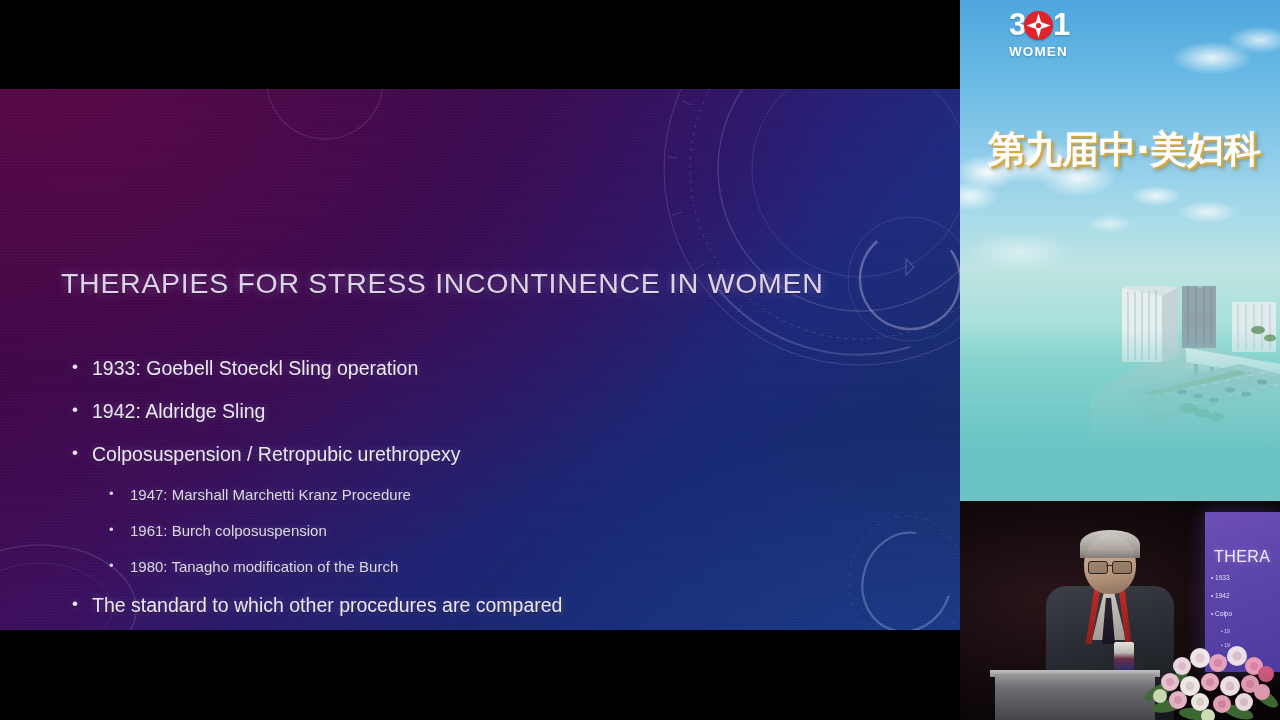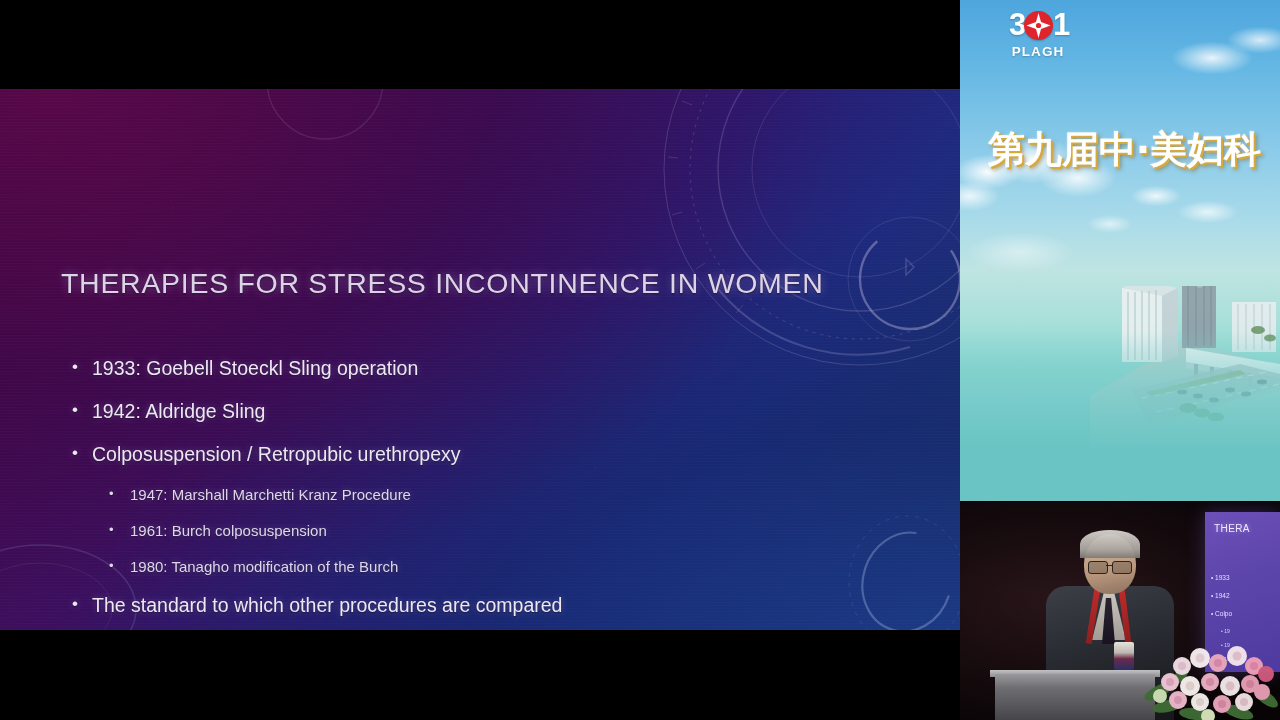--- a/index.html
+++ b/index.html
@@ -77,21 +77,21 @@
       text-shadow:2px 2px 0 #d6a93a, 3px 3px 4px rgba(120,80,10,.55), 0 0 2px rgba(255,255,255,.8);}
 
   
   .cam{position:absolute;left:0;top:502px;width:320px;height:218px;overflow:hidden;
       background:linear-gradient(180deg,#0a0608 0%,#120a0d 40%,#0d0709 100%);}
   .cam-dark{position:absolute;left:0;top:0;width:320px;height:218px;
       background:radial-gradient(120% 90% at 30% 45%, rgba(60,30,35,.55), rgba(8,4,6,1) 72%);}
   .projected{position:absolute;left:245px;top:10px;width:75px;height:160px;overflow:hidden;
       background:linear-gradient(160deg,#6d4fb8 0%,#5d46ab 40%,#4e3aa0 100%);
       box-shadow:0 0 18px rgba(120,90,200,.35);}
-  .projected .pt{position:absolute;left:9px;top:11px;font-size:10px;color:#efeaff;letter-spacing:.4px;
+  .projected .pt{position:absolute;left:9px;top:36px;font-size:16px;color:#efeaff;letter-spacing:.4px;
       white-space:nowrap;text-shadow:0 0 5px rgba(200,180,255,.6);}
   .projected .pb{position:absolute;left:6px;font-size:6.5px;color:#e6ddff;white-space:nowrap;}
   .projected .pbs{position:absolute;left:16px;font-size:5px;color:#ded3fa;white-space:nowrap;}
   .speaker{position:absolute;left:80px;top:24px;width:150px;height:194px;}
   .head{position:absolute;left:44px;top:8px;width:52px;height:60px;border-radius:50% 50% 46% 46%;
       background:linear-gradient(170deg,#d6bda6 0%,#b9987d 60%,#8d7160 100%);}
   .hair{position:absolute;left:40px;top:4px;width:60px;height:28px;border-radius:50% 50% 0 0;
       background:linear-gradient(180deg,#d8d4cf 0%,#a9a49e 70%,#7e7a75 100%);opacity:.95;}
   .glasses{position:absolute;left:48px;top:35px;width:46px;height:11px;}
   .glasses .lens{position:absolute;top:0;width:18px;height:11px;border:1.4px solid #2b2520;border-radius:3px;
@@ -381,17 +381,17 @@
     <div class="logo" style="left:49px;top:9px;">
       <div class="mark">
         <span class="d3">3</span>
         <span class="circ"></span>
         <svg class="star" viewBox="0 0 29 29">
           <path d="M14.5 2 L17 11 L26.5 14.5 L17 18 L14.5 27 L12 18 L2.5 14.5 L12 11 Z" fill="#ffffff"></path>
           <circle cx="14.5" cy="14.5" r="2.6" fill="#e0242c"></circle>
         </svg>
         <span class="d1">1</span>
       </div>
-      <div class="word">PLAGH</div>
+      <div class="word">WOMEN</div>
     </div>
 
   </div>
 </div>
 
 </body></html>

